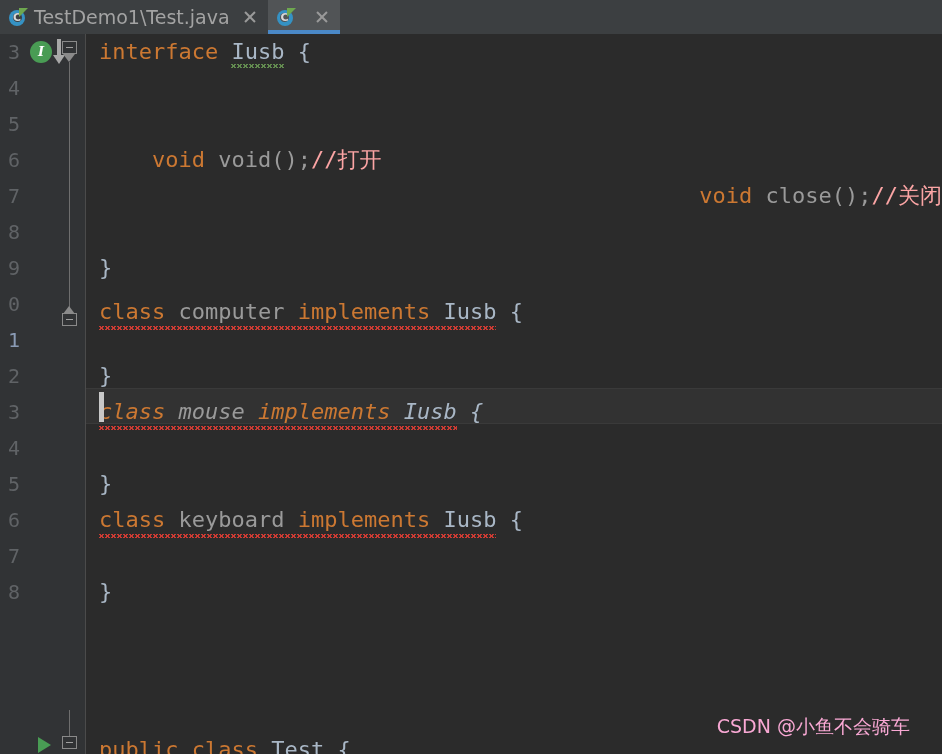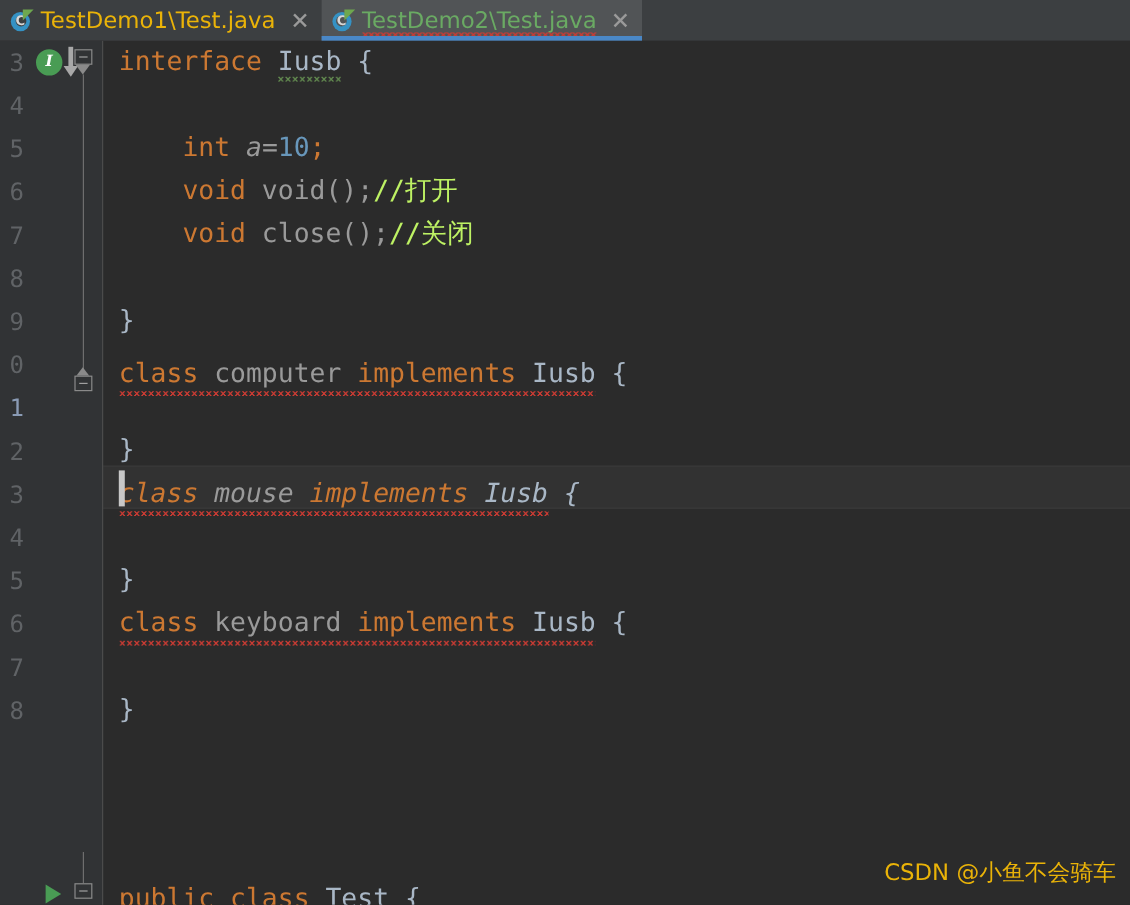--- a/index.html
+++ b/index.html
@@ -75,21 +75,21 @@
   .tab-icon .flag {
     position: absolute;
     right: -1px; top: 0px;
     width: 0; height: 0;
     border-left: 9px solid #6ea84f;
     border-bottom: 9px solid transparent;
   }
   .tab-label {
     font-family: "DejaVu Sans", sans-serif;
     font-size: 19px;
-    color: #eab308;
+    color: #a3a3a3;
     white-space: nowrap;
     position: relative;
   }
   .tab.active .tab-label { color: #6aaa63; }
   .tab-label .squiggle {
     position: absolute;
     left: 0; right: 0; bottom: -3px;
     height: 4px;
     background-image:
       linear-gradient(45deg, transparent 40%, #cc3b33 40%, #cc3b33 60%, transparent 60%),
@@ -171,21 +171,21 @@
     border-bottom: 1px solid #3a3a3a;
     box-sizing: border-box;
   }
 
   .kw      { color: #cc7832; }
   .type    { color: #a9b7c6; }
   .field   { color: #9a9a9a; font-style: italic; }
   .num     { color: #6897bb; }
   .punct   { color: #a9b7c6; }
   .brace   { color: #a9b7c6; }
-  .comment { color: #bef264; }
+  .comment { color: #fca5a5; }
   .classdecl { color: #9a9a9a; }
 
   .u-red {
     text-decoration: none;
     position: relative;
     display: inline-block;
   }
   .u-red::after {
     content: "";
     position: absolute;
@@ -310,25 +310,25 @@
     left: 38px;
     width: 0; height: 0;
     border-top: 8px solid transparent;
     border-bottom: 8px solid transparent;
     border-left: 13px solid #499c54;
   }
 
   
   #watermark {
     position: absolute;
-    color: #eab308;
+    color: #f9a8d4;
     font-family: "DejaVu Sans", sans-serif;
     font-size: 19px;
     white-space: nowrap;
-    right: 12px;
+    right: 32px;
   }
 </style>
 </head>
 <body>
 
 <div id="tab-bar">
 
   <div class="tab inactive">
     <span class="tab-icon">
       <span class="disc"></span>
@@ -340,24 +340,20 @@
     <span class="tab-close"></span>
 
   </div>
 
   <div class="tab active">
     <span class="tab-icon">
       <span class="disc"></span>
         <span class="inner"></span>
         <span class="cletter">C</span>
         <span class="flag"></span>
-    </span>
-    <span class="tab-label">
-      <span>TestDemo2\Test.java</span>
-      <span class="squiggle"></span>
     </span>
     <span class="tab-close"></span>
     <span class="tab-underline"></span>
   </div>
 
 </div>
 
 <div id="editor">
 
   <div class="current-line-hl" style="top:354px;"></div>
@@ -404,25 +400,24 @@
     <div id="run-arrow" style="top:703px;"></div>
   </div>
   <div id="gutter-border"></div>
 
   <div id="code">
 
     <div class="code-line" style="top:0px;"><span class="kw">interface</span><span class="punct"> </span><span class="u-green type">Iusb</span><span class="brace"> </span><span class="brace">{</span></div>
 
     <div class="code-line" style="top:36px;"></div>
 
-    <div class="code-line" style="top:72px;"><span class="punct">    </span><span class="kw">int</span><span class="punct"> </span><span class="field">a</span><span class="field">=</span><span class="num">10</span><span class="kw">;</span></div>
 
     <div class="code-line" style="top:108px;"><span class="punct">    </span><span class="kw">void</span><span class="punct"> </span><span class="field" style="font-style:normal;">void();</span><span class="comment">//打开</span></div>
 
-    <div class="code-line" style="top:144px;"><span class="punct">    </span><span class="kw">void</span><span class="punct"> </span><span class="field" style="font-style:normal;">close();</span><span class="comment">//关闭</span></div>
+    <div class="code-line" style="top:144px;text-align:right;"><span class="punct">    </span><span class="kw">void</span><span class="punct"> </span><span class="field" style="font-style:normal;">close();</span><span class="comment">//关闭</span></div>
 
     <div class="code-line" style="top:180px;"></div>
 
     <div class="code-line" style="top:216px;"><span class="brace">}</span></div>
 
     <div class="code-line" style="top:260px;"><span class="u-red"><span class="kw">class</span><span class="punct"> </span><span class="classdecl">computer</span><span class="punct"> </span><span class="kw">implements</span><span class="punct"> </span><span class="type">Iusb</span></span><span class="brace"> </span><span class="brace">{</span></div>
 
     <div class="code-line" style="top:288px;"></div>
 
     <div class="code-line" style="top:324px;"><span class="brace">}</span></div>

